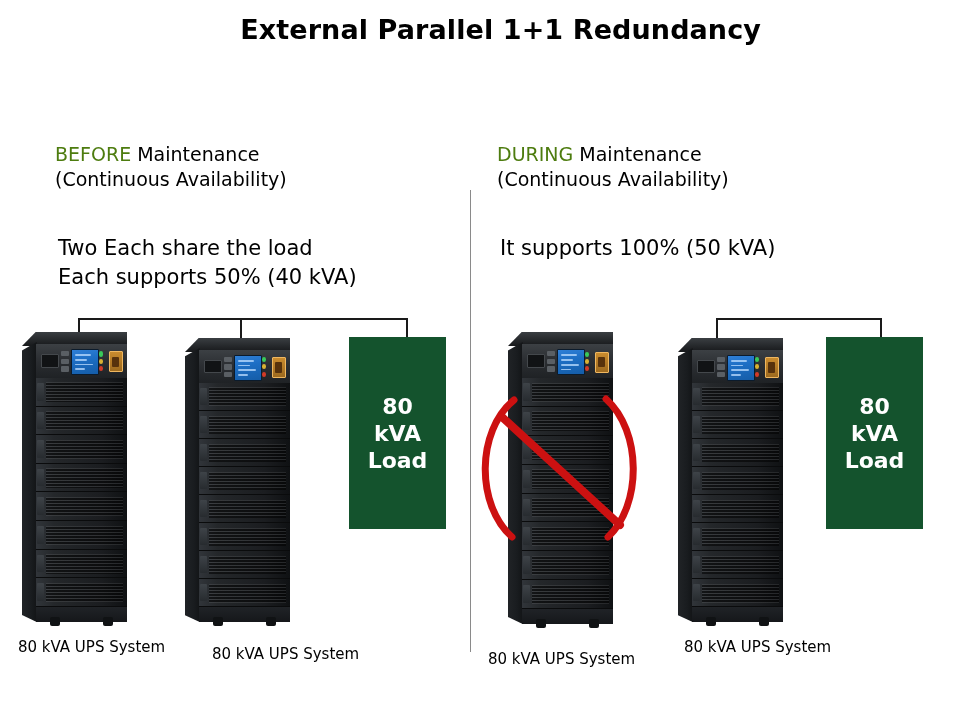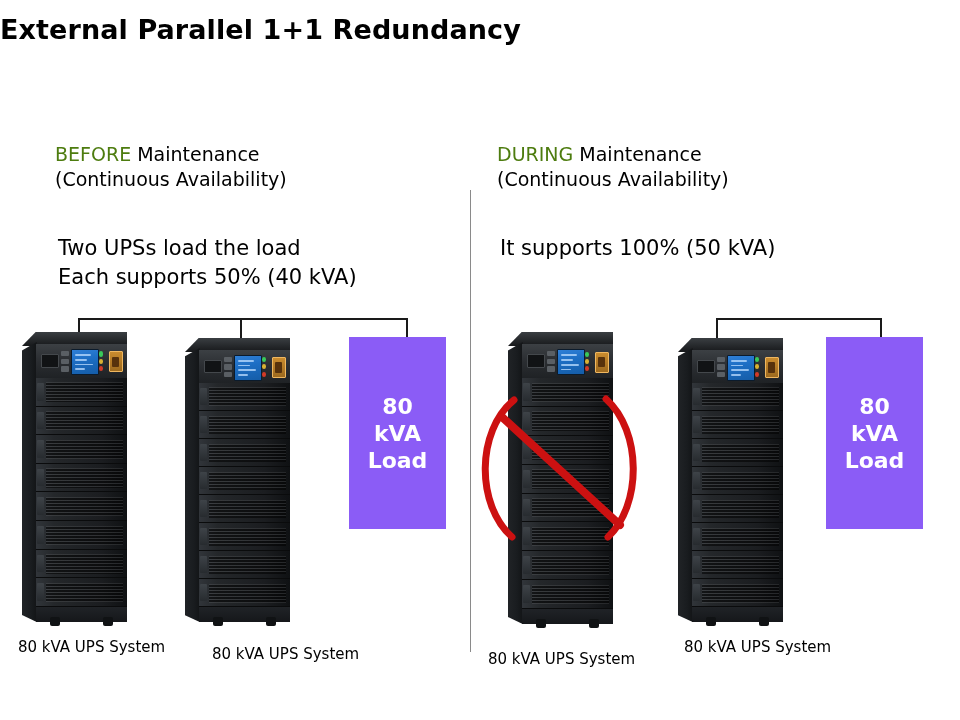--- a/index.html
+++ b/index.html
@@ -5,21 +5,21 @@
   html,body{margin:0;padding:0;}
   body{
     width:960px;height:720px;background:#ffffff;overflow:hidden;
     font-family:"DejaVu Sans","Liberation Sans",sans-serif;
     position:relative;
   }
   .slide{position:absolute;inset:0;}
 
   
   .title{
-    position:absolute;left:0;top:14px;width:761px;text-align:left;
+    position:absolute;left:0;top:14px;width:761px;text-align:right;
     font-size:27px;font-weight:bold;color:#000000;letter-spacing:0.1px;
     font-family:"DejaVu Sans","Liberation Sans",sans-serif;
   }
 
   
   .divider{
     position:absolute;left:470px;top:190px;width:1px;height:462px;
     background:#8a8a8a;
   }
 
@@ -34,21 +34,21 @@
   .sub-l{left:58px;top:234px;}
   .sub-r{left:500px;top:234px;}
 
   
   .bracket{position:absolute;height:20px;}
   .bracket .bar{position:absolute;left:0;top:0;height:2px;width:100%;background:#1a1a1a;}
   .bracket .leg{position:absolute;top:0;width:2px;height:20px;background:#1a1a1a;}
 
   
   .loadbox{
-    position:absolute;background:#8b5cf6;
+    position:absolute;background:#14532d;
     display:flex;flex-direction:column;align-items:center;justify-content:center;
     color:#ffffff;font-weight:bold;font-size:22px;line-height:27px;text-align:center;
   }
 
   
   .ups{position:absolute;}
   .ups .cab{position:absolute;inset:0;}
 
   
   .lid{
@@ -146,21 +146,21 @@
   <div class="title">External Parallel 1+1 Redundancy</div>
 
   <div class="divider"></div>
 
   <div class="hdr hdr-l">
     <div><span class="kw">BEFORE</span><span> Maintenance</span></div>
     <div class="l2">(Continuous Availability)</div>
   </div>
 
   <div class="sub sub-l">
-    <div>Two UPSs load the load</div>
+    <div>Two Each share the load</div>
     <div>Each supports 50% (40 kVA)</div>
   </div>
 
   <div class="bracket" style="left:78px;top:318px;width:330px;">
     <div class="bar"></div>
     <div class="leg" style="left:0px;"></div>
     <div class="leg" style="left:162px;"></div>
     <div class="leg" style="left:328px;"></div>
   </div>
 

